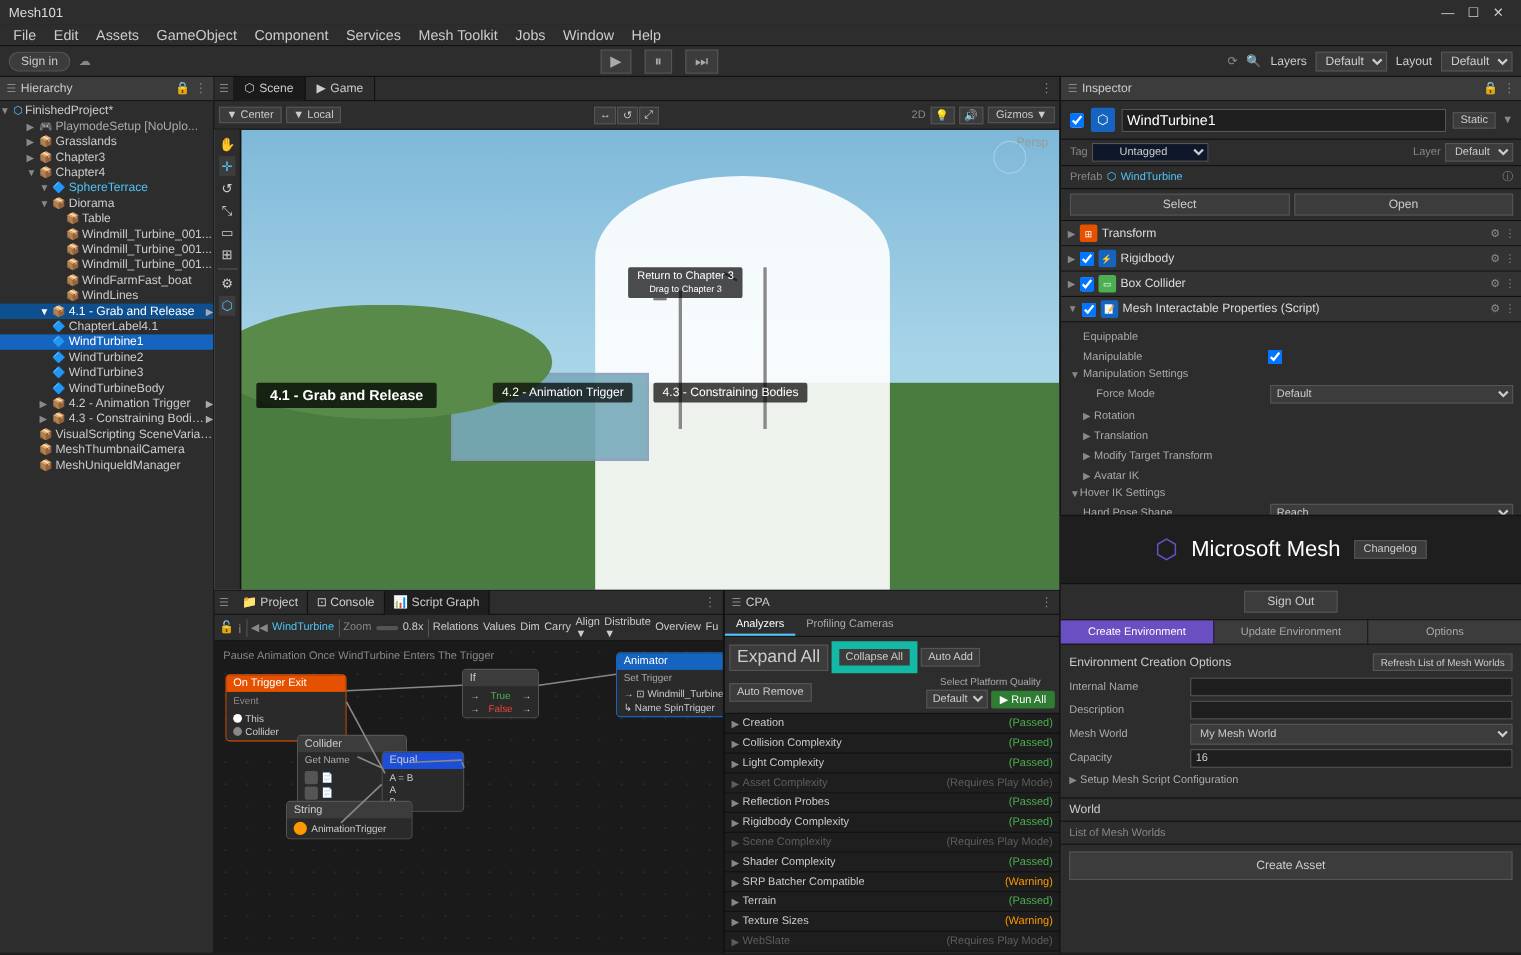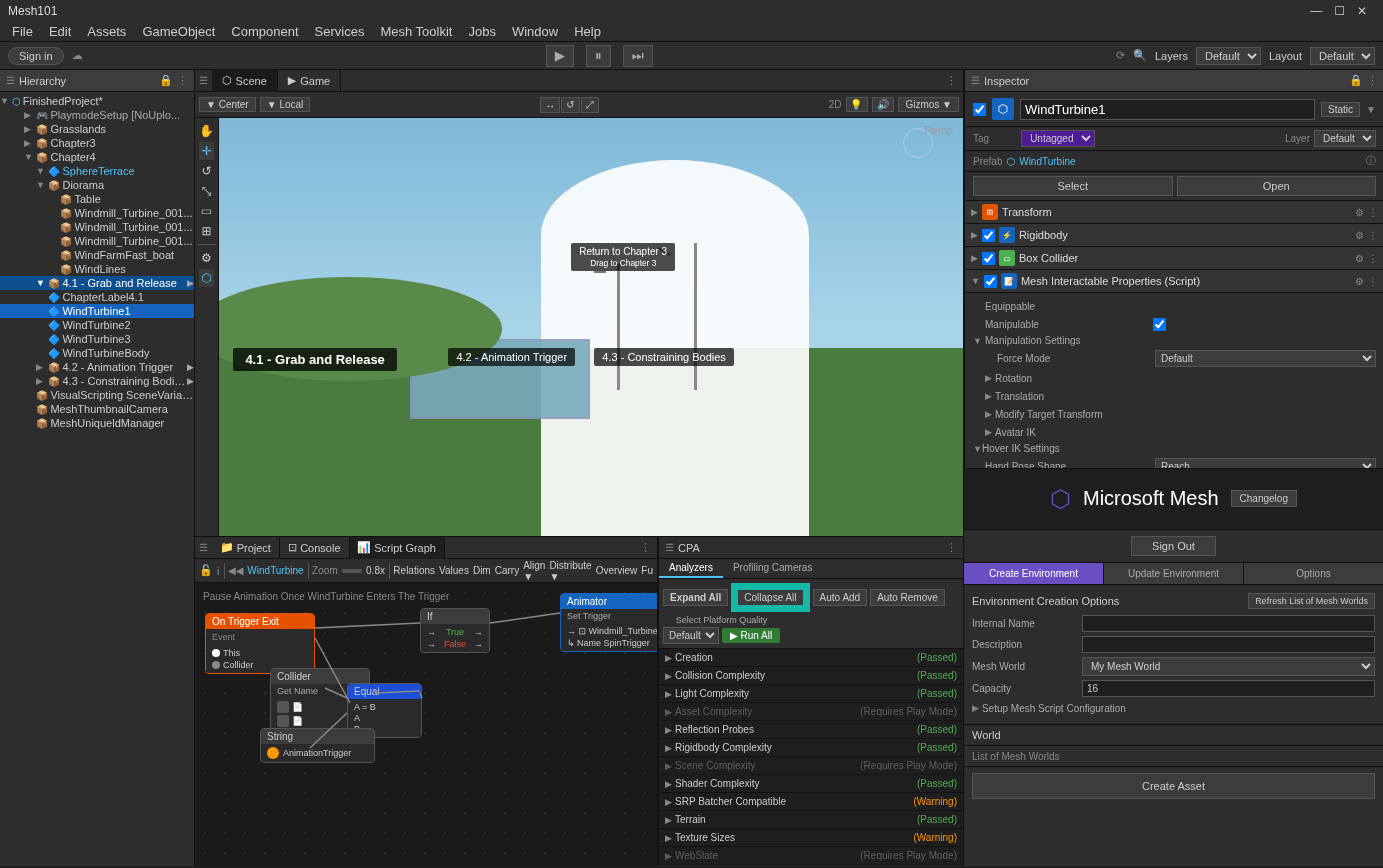--- a/index.html
+++ b/index.html
@@ -495,21 +495,21 @@
           <span style="flex:1;"></span>
           <span style="color:#888;cursor:pointer;">⋮</span>
         </div>
 
         <div style="display:flex;border-bottom:1px solid #111;background:#2d2d2d;">
           <div style="padding:3px 10px;font-size:10px;cursor:pointer;border-bottom:2px solid #4fc3f7;color:#fff;">Analyzers</div>
           <div style="padding:3px 10px;font-size:10px;cursor:pointer;color:#aaa;">Profiling Cameras</div>
         </div>
 
         <div class="cpa-toolbar" style="padding:4px;display:flex;flex-wrap:wrap;gap:3px;border-bottom:1px solid #111;align-items:center;background:#2d2d2d;">
-          <button class="cpa-btn" style="background:#3c3c3c;border:1px solid #555;color:#ccc;padding:2px 6px;font-size:10px;cursor:pointer;font-weight:bold;">Expand All</button>
+          <button class="cpa-btn" style="background:#3c3c3c;border:1px solid #555;color:#ccc;padding:2px 6px;font-size:16px;cursor:pointer;">Expand All</button>
           <button class="cpa-btn" style="background:#3c3c3c;border:7px solid #14b8a6;color:#ccc;padding:2px 6px;font-size:10px;cursor:pointer;">Collapse All</button>
           <button class="cpa-btn" style="background:#3c3c3c;border:1px solid #555;color:#ccc;padding:2px 6px;font-size:10px;cursor:pointer;">Auto Add</button>
           <button class="cpa-btn" style="background:#3c3c3c;border:1px solid #555;color:#ccc;padding:2px 6px;font-size:10px;cursor:pointer;">Auto Remove</button>
           <span style="flex:1;"></span>
           <div style="display:flex;flex-direction:column;align-items:center;gap:2px;">
             <span style="font-size:9px;color:#aaa;">Select Platform Quality</span>
             <div style="display:flex;gap:3px;align-items:center;">
               <select style="background:#3c3c3c;border:1px solid #555;color:#ccc;font-size:10px;padding:1px;"><option>Default</option></select>
               <button class="cpa-run-btn" style="background:#2e7d32;border:none;color:#fff;padding:2px 8px;font-size:10px;cursor:pointer;border-radius:2px;">▶ Run All</button>
             </div>
@@ -602,21 +602,21 @@
       <div class="inspector-obj" style="display:flex;align-items:center;padding:6px 8px;gap:6px;border-bottom:1px solid #111;flex-shrink:0;">
         <input type="checkbox" checked="" style="margin: 0px;">
         <div class="obj-icon" style="width:22px;height:22px;background:#1565c0;border-radius:2px;display:flex;align-items:center;justify-content:center;color:#fff;font-size:12px;">⬡</div>
         <input value="WindTurbine1" style="flex: 1 1 0%; background: rgb(30, 30, 30); border: 1px solid rgb(85, 85, 85); color: rgb(255, 255, 255); font-size: 13px; padding: 2px 4px;">
         <span style="background:#3c3c3c;border:1px solid #555;padding:1px 6px;font-size:10px;color:#ccc;">Static</span>
         <span style="color:#888;cursor:pointer;font-size:10px;">▼</span>
       </div>
 
       <div style="display:flex;align-items:center;padding:3px 8px;gap:4px;border-bottom:1px solid #111;flex-shrink:0;">
         <span style="font-size:10px;color:#888;">Tag</span>
-        <select style="background:#4c1d95;border:1px solid #555;color:#ccc;font-size:10px;padding:1px 4px;margin-left:28px;"><option>Untagged</option></select>
+        <select style="background:#0f172a;border:1px solid #555;color:#ccc;font-size:10px;padding:1px 20px;"><option>Untagged</option></select>
         <span style="flex:1;"></span>
         <span style="font-size:10px;color:#888;">Layer</span>
         <select style="background:#3c3c3c;border:1px solid #555;color:#ccc;font-size:10px;padding:1px 4px;"><option>Default</option></select>
       </div>
 
       <div style="display:flex;align-items:center;padding:3px 8px;gap:4px;border-bottom:1px solid #111;flex-shrink:0;">
         <span style="font-size:10px;color:#888;">Prefab</span>
         <span style="color:#4fc3f7;font-size:10px;">⬡</span>
         <span style="color:#4fc3f7;font-size:10px;cursor:pointer;">WindTurbine</span>
         <span style="flex:1;"></span>

